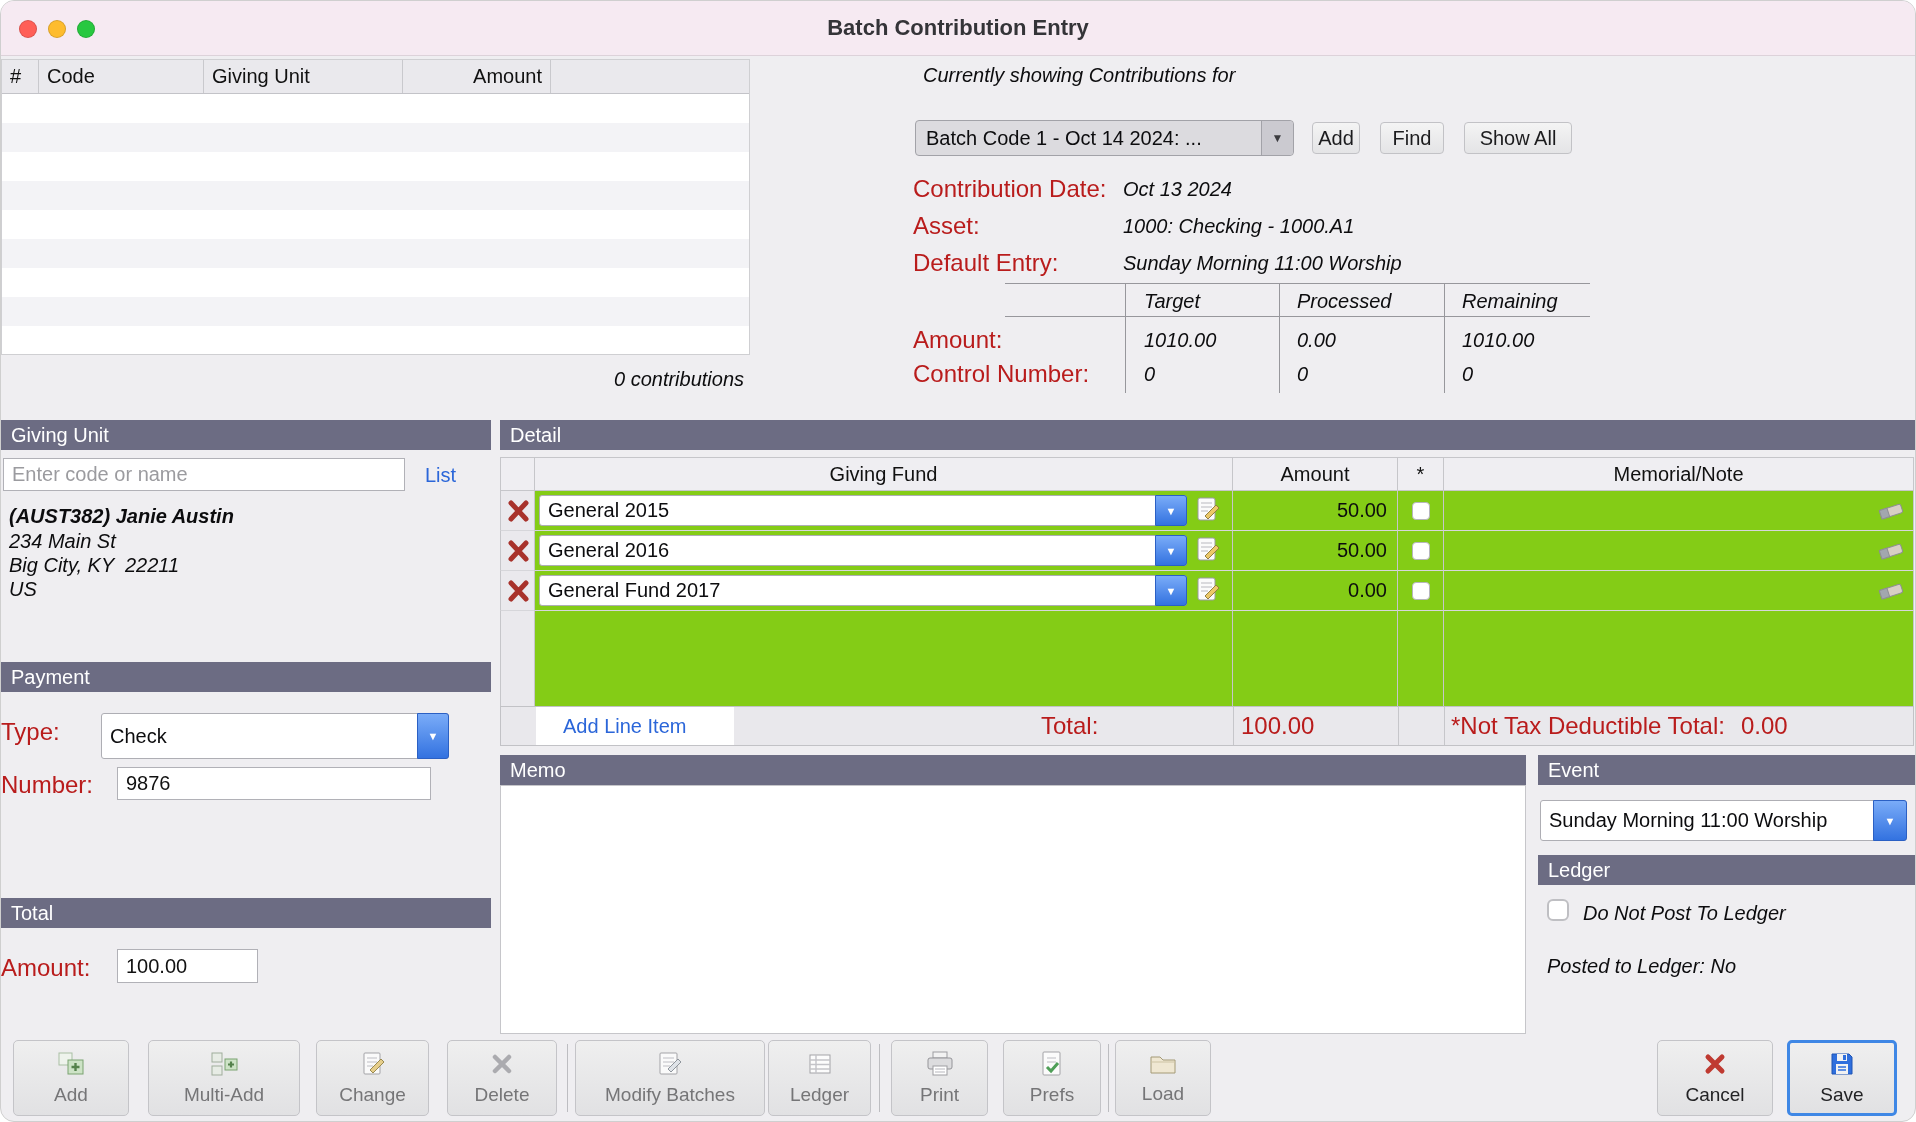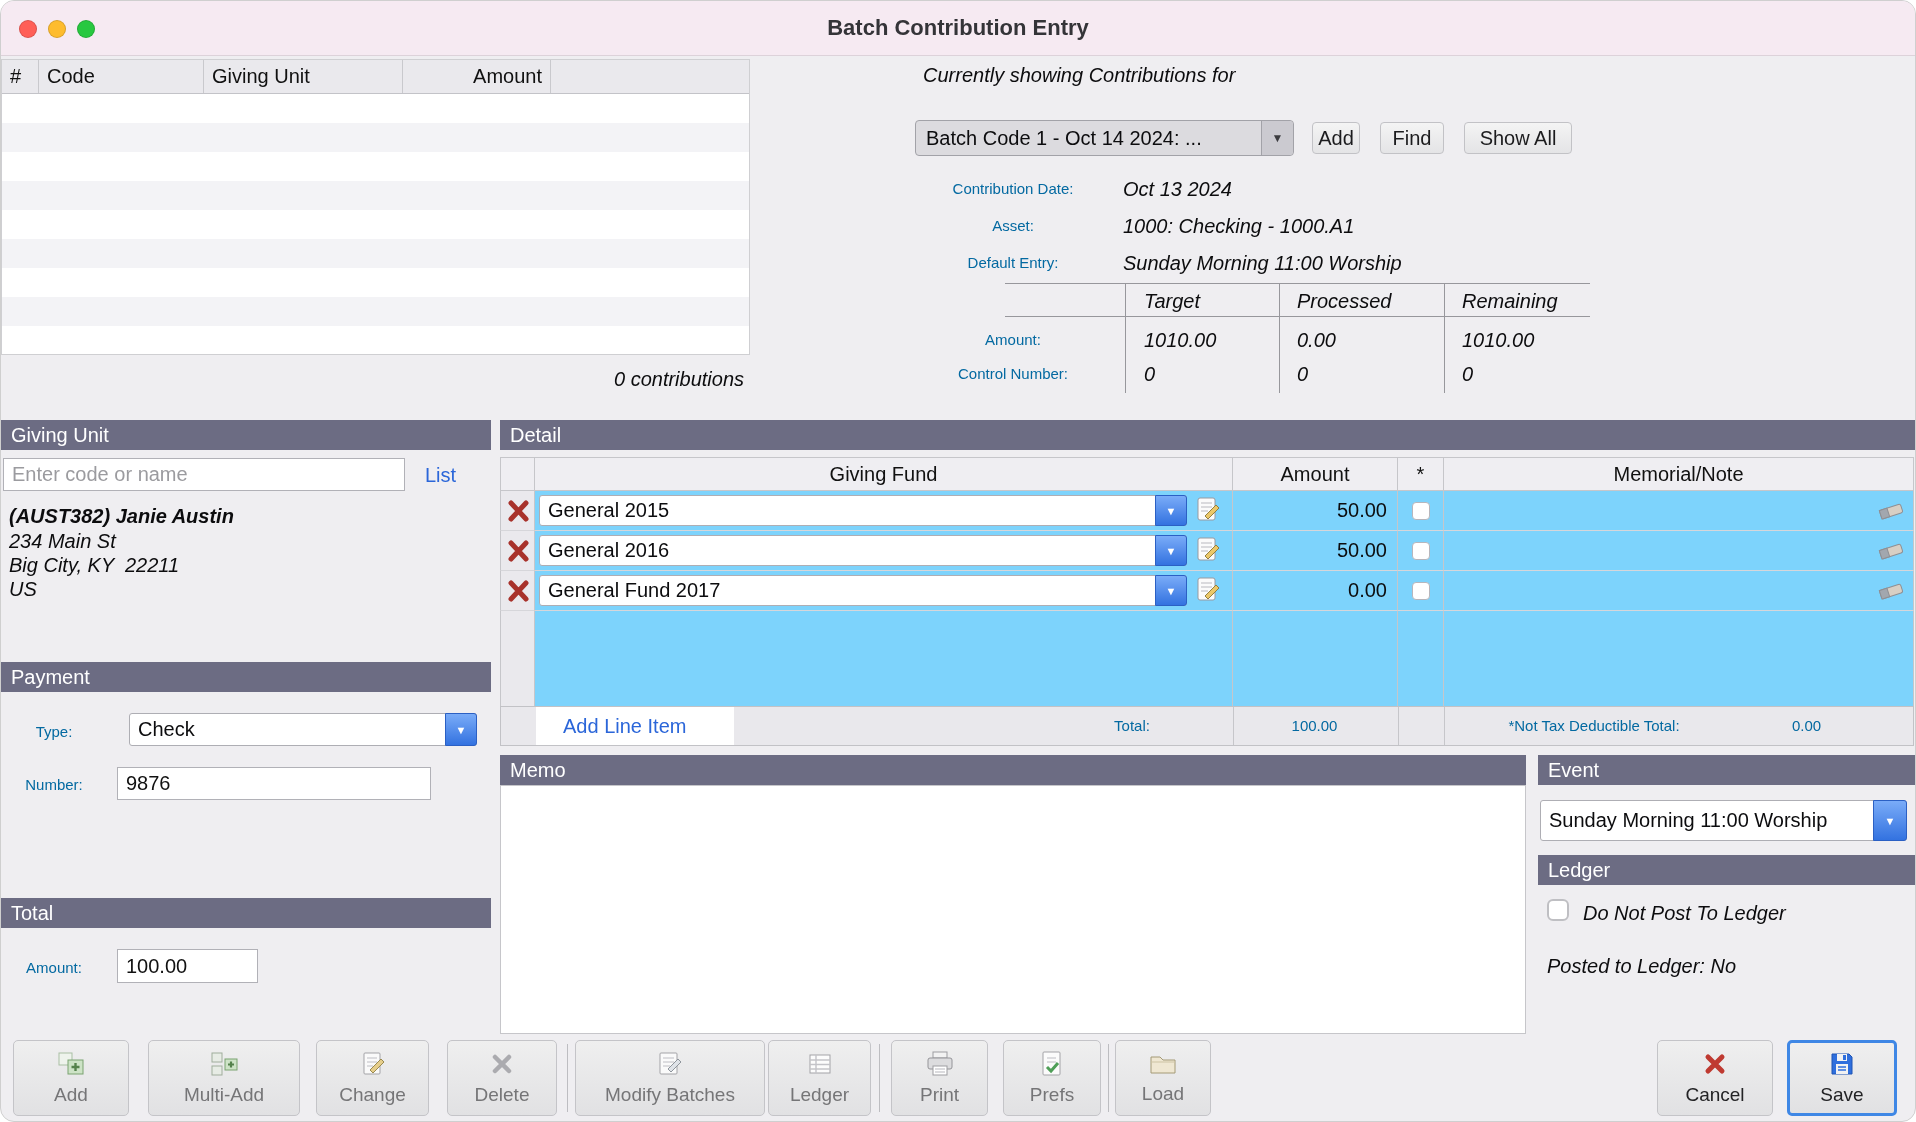--- a/index.html
+++ b/index.html
@@ -5,21 +5,21 @@
   * { margin:0; padding:0; box-sizing:border-box; }
   html,body { width:1916px; height:1122px; background:#ffffff; font-family:"Liberation Sans", sans-serif; }
   #window { position:absolute; left:0; top:0; width:1916px; height:1122px; background:#efeef1;
             border:1px solid #cfcfcf; border-radius:14px; overflow:hidden; }
   
   #titlebar { position:absolute; left:0; top:0; width:100%; height:55px; background:#f6eaf2; border-bottom:1px solid #ddd2da; }
   .traffic { position:absolute; top:19px; width:18px; height:18px; border-radius:50%; border:1px solid rgba(0,0,0,0.15); }
   #title { width:100%; text-align:center; line-height:54px; font-size:22px; font-weight:bold; color:#343438; }
   
   .txt { position:absolute; font-size:20px; color:#0c0c0e; line-height:24px; white-space:pre;font-style:italic; }
-  .lab { position:absolute; font-size:15px; color:#0369a1; line-height:24px; text-align:center; white-space:pre; }
+  .lab { position:absolute; font-size:24px; color:#b91c1c; line-height:24px; text-align:left; white-space:pre; }
   .link { position:absolute; font-size:20px; color:#2b66d9; line-height:24px; cursor:pointer; }
   .bar { position:absolute; height:30px; background:#6c6c83; color:#ffffff; font-size:20px; line-height:30px; padding-left:10px; }
   .hline { position:absolute; height:1px; background:#97979c; }
   .vline { position:absolute; width:1px; background:#97979c; }
   .gbtn { position:absolute; background:linear-gradient(#f4f4f4,#e4e4e6); border:1px solid #c2c2c6; border-radius:4px;
           font-size:20px; color:#1c1c1e; font-family:inherit; }
   .tfield { position:absolute; background:#fff; border:1px solid #b1b1b7; font-size:20px; padding:0 8px; color:#111; font-family:inherit; }
   .tfield::placeholder { color:#9b9b9f; }
   
   .wcombo { position:absolute; background:#fff; border:1px solid #aeaeb4; border-radius:3px; }
@@ -35,21 +35,21 @@
             border-radius:0 4px 4px 0; display:flex; align-items:center; justify-content:center; font-size:12px; color:#3c3c40; }
   
   #contribList { position:absolute; left:0; top:58px; width:749px; height:296px; border:1px solid #cfcfd2; background:#fff; }
   .lhdr { display:flex; height:34px; background:#eae9ed; border-bottom:1px solid #c3c3c8; }
   .lh { padding:0 8px; line-height:33px; font-size:20px; color:#111; border-right:1px solid #c9c9cd; overflow:hidden; }
   .lbody { height:260px;
            background:repeating-linear-gradient(to bottom,#ffffff 0px,#ffffff 29px,#f3f3f6 29px,#f3f3f6 58px); }
   
   .dth { position:absolute; height:34px; background:#efeef2; border-top:1px solid #c6c6ca; border-bottom:1px solid #c6c6ca;
          border-right:1px solid #c6c6ca; line-height:32px; text-align:center; font-size:20px; color:#111; }
-  .dcell { position:absolute; background:#7dd3fc; border-right:1px solid #c6c6ca; border-bottom:1px solid #d6d6da; }
+  .dcell { position:absolute; background:#84cc16; border-right:1px solid #c6c6ca; border-bottom:1px solid #d6d6da; }
   .del { left:499px; width:35px; background:#eae9ed; border-left:1px solid #c6c6ca; display:flex; align-items:center; justify-content:center; }
   .fund { left:534px; width:698px; }
   .amt { left:1232px; width:165px; display:flex; align-items:center; justify-content:flex-end; padding-right:10px; font-size:20px; color:#0c0c0e; }
   .star { left:1397px; width:46px; display:flex; align-items:center; justify-content:center; }
   .mcell { left:1443px; width:470px; display:flex; align-items:center; justify-content:flex-end; padding-right:8px; }
   .rowcombo { position:absolute; left:4px; top:4px; width:648px; height:31px; background:#fff; border:1px solid #aeaeb4; border-radius:3px; }
   .editicon { position:absolute; left:660px; top:5px; width:28px; height:28px; }
   .cb { display:inline-block; width:18px; height:18px; background:#fff; border:1px solid #b6b6bc; border-radius:4px; }
   .cbbig { position:absolute; width:22px; height:22px; background:#fff; border:2px solid #bfbfc3; border-radius:6px; }
   .dfoot { position:absolute; left:499px; top:705px; width:1414px; height:40px; background:#e9e8ec; border:1px solid #c2c2c6; }
@@ -127,21 +127,21 @@
 
   <input class="tfield" style="left: 2px; top: 457px; width: 402px; height: 33px;" placeholder="Enter code or name">
   <span class="link" style="left:424px;top:462px">List</span>
   <div class="txt" style="left:8px;top:503px;font-weight:bold">(AUST382) Janie Austin</div>
   <div class="txt" style="left:8px;top:528px">234 Main St</div>
   <div class="txt" style="left:8px;top:552px">Big City, KY  22211</div>
   <div class="txt" style="left:8px;top:576px">US</div>
 
   <div class="bar" style="left:0;top:661px;width:490px">Payment</div>
   <div class="lab" style="left:0;top:719px;width:106px">Type:</div>
-  <div class="wcombo" style="left:128px;top:712px;width:348px;height:33px">
+  <div class="wcombo" style="left:100px;top:712px;width:348px;height:46px">
     <span class="wc-text">Check</span>
     <span class="bluebtn">▼</span>
   </div>
   <div class="lab" style="left:0;top:772px;width:106px">Number:</div>
   <input class="tfield" style="left: 116px; top: 766px; width: 314px; height: 33px;" value="9876">
 
   <div class="bar" style="left:0;top:897px;width:490px">Total</div>
   <div class="lab" style="left:0;top:955px;width:106px">Amount:</div>
   <input class="tfield" style="left: 116px; top: 948px; width: 141px; height: 34px;" value="100.00">
 

